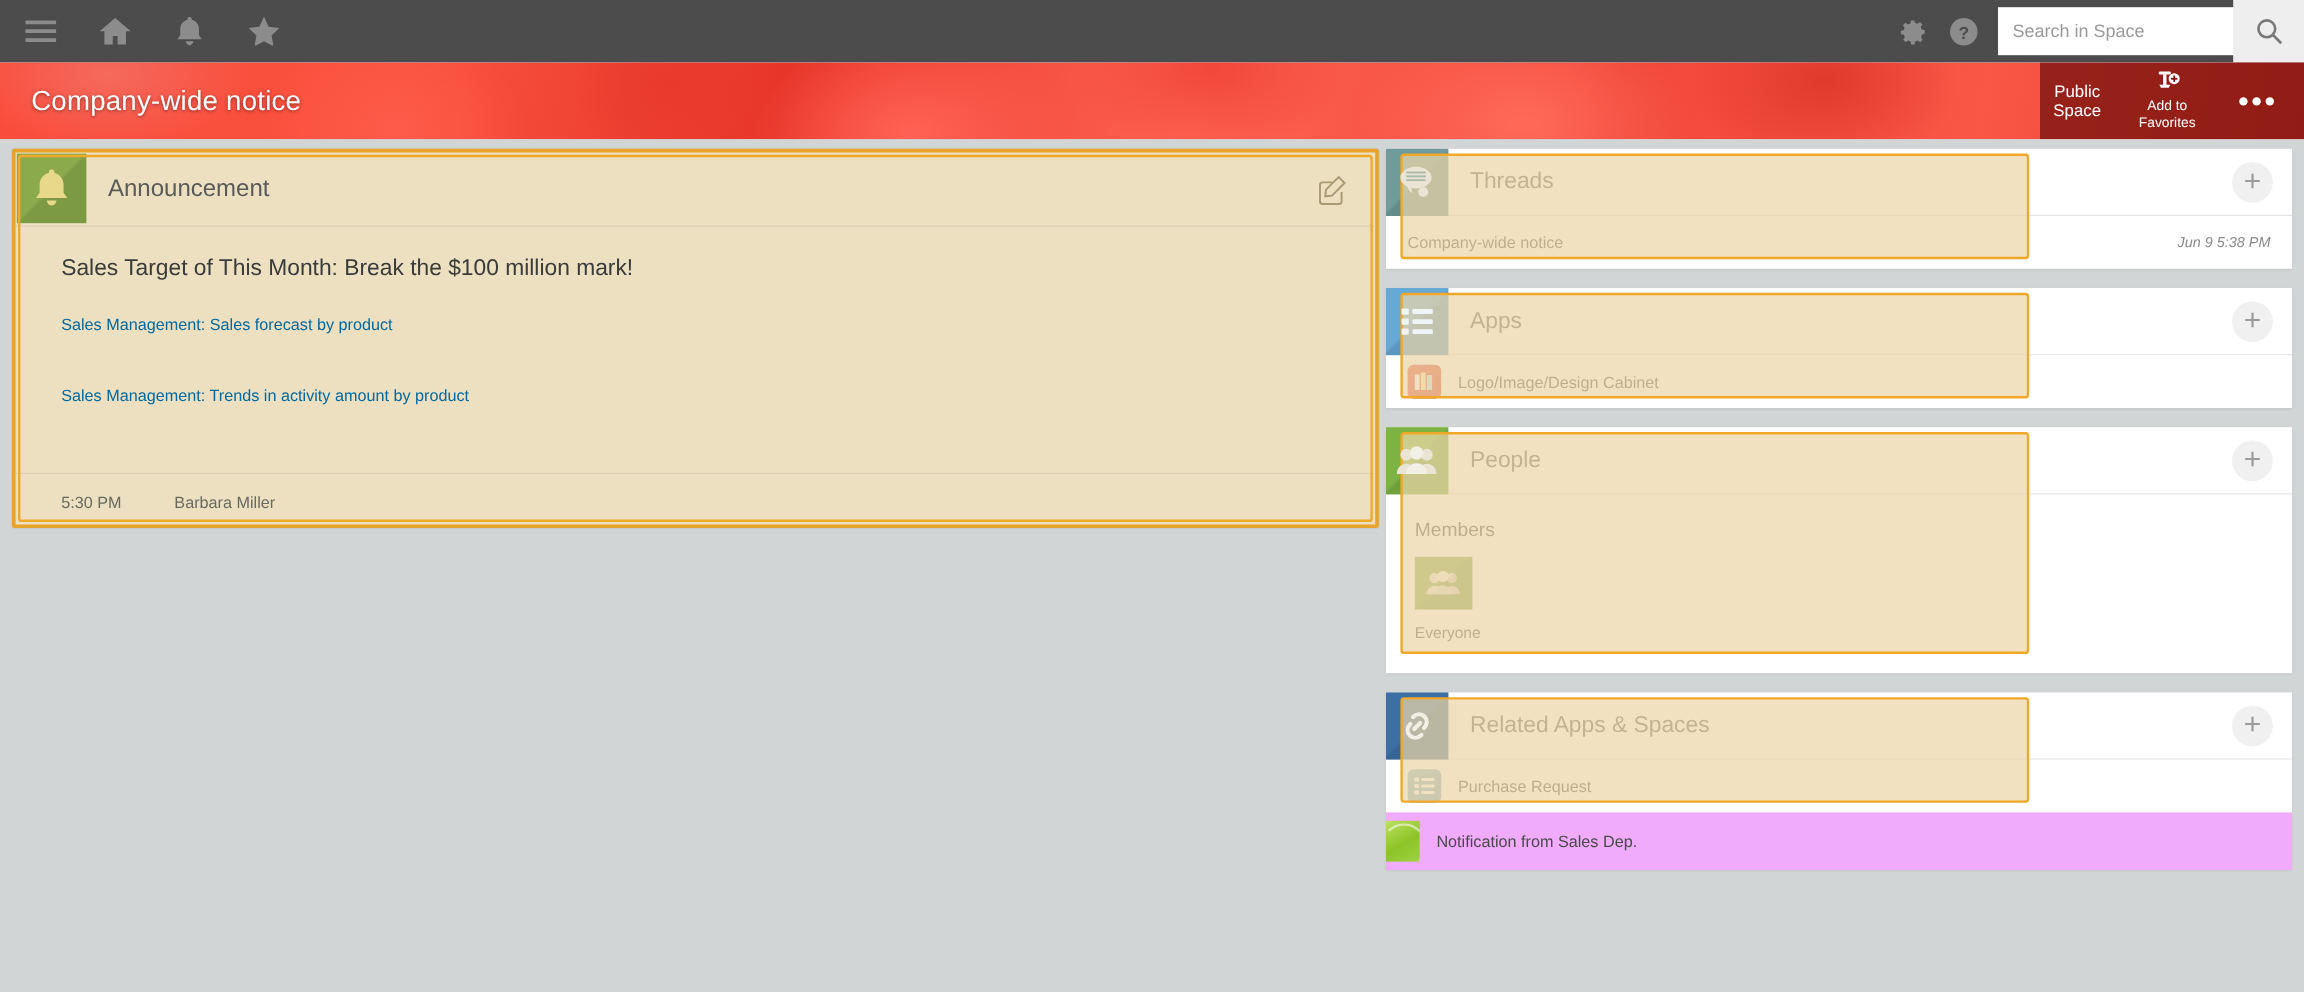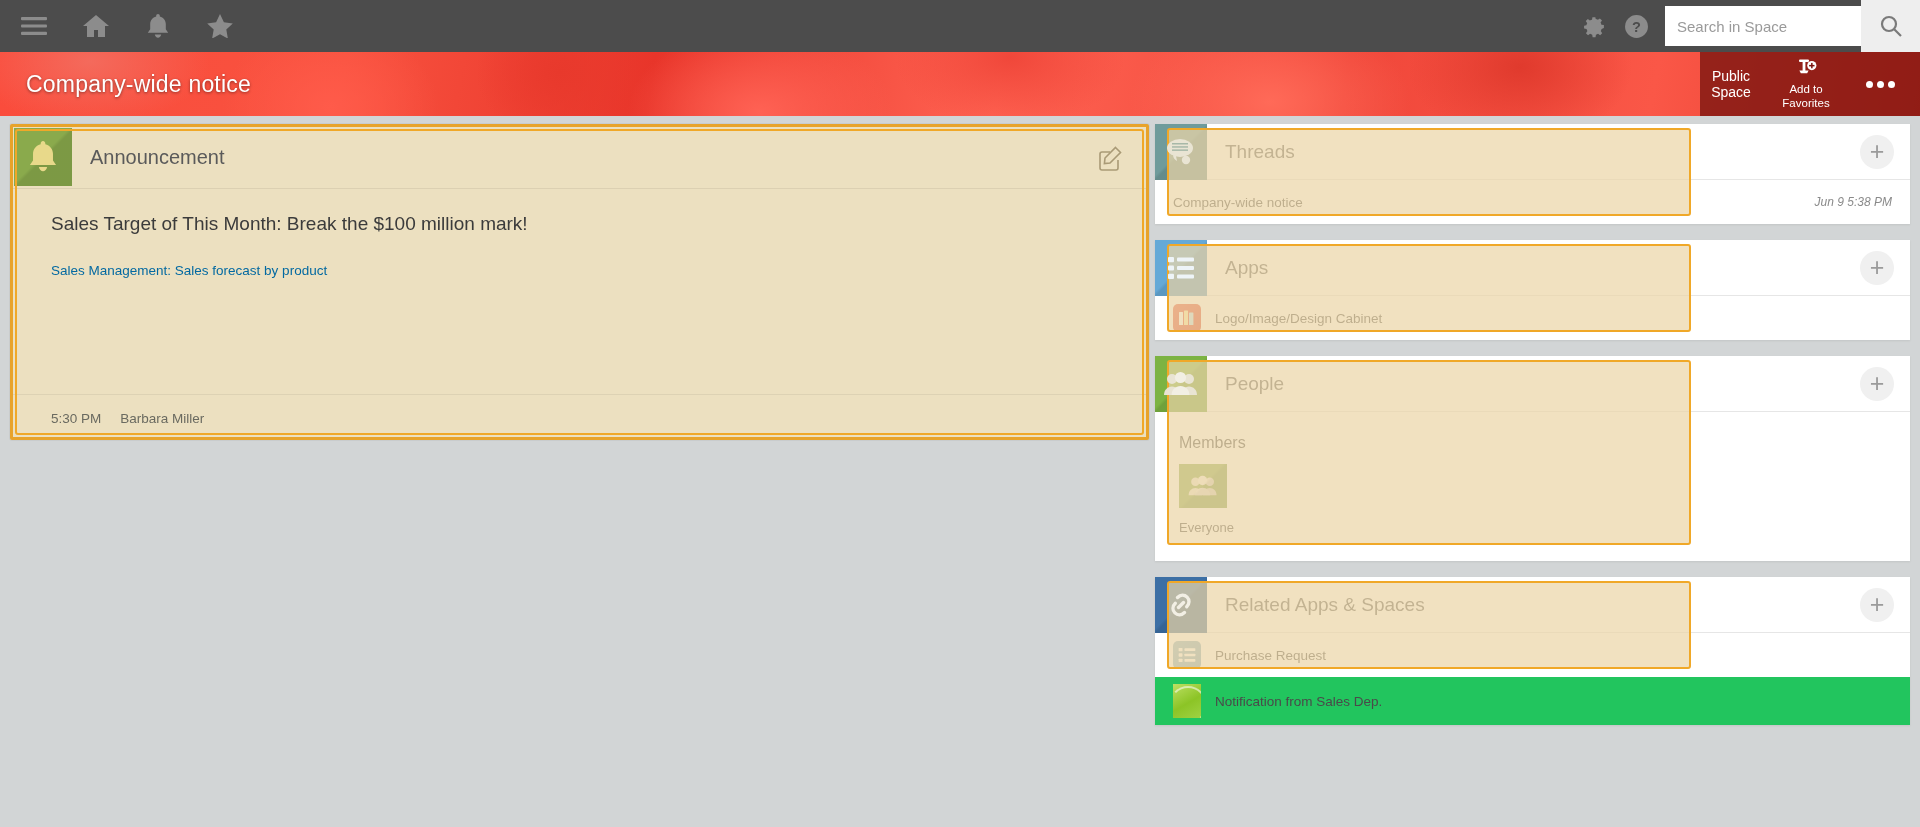--- a/index.html
+++ b/index.html
@@ -111,21 +111,21 @@
   }
   .edit-btn svg { stroke: #a99a76; fill: none; stroke-width: 1.6; }
   .announce-body { padding: 24px 0 0 0; position: relative; height: 253px; }
   .ann-h1 { font-size: 19px; color: #3b3b3b; padding: 0 32px 0 38px; }
   .ann-link { font-size: 13.5px; color: #0369a1; padding: 0 32px 0 38px; }
   .ann-link.l1 { margin-top: 28px; }
   .ann-link.l2 { margin-top: 44px; }
   .announce-foot {
     position: absolute; left: 0; right: 0; bottom: 0; height: 48px;
     border-top: 1px solid #ddd2b4; display: flex; align-items: center;
-    padding-left: 38px; gap: 19px; font-size: 13.5px; color: #6a6a60;
+    padding-left: 38px; gap: 44px; font-size: 13.5px; color: #6a6a60;
   }
 
   
   .rcol { position: absolute; left: 1155px; top: 8px; width: 755px; }
   .portlet {
     background: #fff; margin-bottom: 16px; position: relative;
     box-shadow: 0 1px 2px rgba(0,0,0,.08);
   }
   .portlet-head { height: 56px; display: flex; align-items: center; position: relative; border-bottom: 1px solid #e6e6e6; }
   .portlet-head .ico-tile { width: 52px; height: 56px; margin: 0; }
@@ -152,21 +152,21 @@
   
   .hl { position: absolute; border: 2.5px solid #f0a828; background: rgba(236,214,168,.72); border-radius: 3px; pointer-events: none; }
 
   
   .people-body { padding: 22px 0 26px 24px; }
   .people-label { font-size: 16px; color: #4a4a4a; margin-bottom: 12px; }
   .member-tile { width: 48px; height: 44px; position: relative; overflow: hidden; background: #8aaa4c; display: flex; align-items: center; justify-content: center; }
   .member-tile::after { content:""; position:absolute; inset:0; background: linear-gradient(135deg, rgba(0,0,0,0) 48%, rgba(0,0,0,.10) 52%); }
   .member-name { font-size: 13px; color: #4a4a4a; margin-top: 12px; }
 
-  .notif-row { background: #22c55e; display: flex; align-items: center; min-height: 48px; padding-left: 18px; font-size: 13.5px; color: #4a4a4a; cursor: pointer; }
+  .notif-row { background: #f0abfc; display: flex; align-items: center; min-height: 48px; font-size: 13.5px; color: #4a4a4a; cursor: pointer; }
   .leaf-ico { width: 28px; height: 34px; margin-right: 14px; background: linear-gradient(150deg,#bde063,#8cc426 55%,#9fd243); position: relative; overflow: hidden; flex:0 0 auto;}
   .leaf-ico::after { content:""; position:absolute; left:-4px; top:2px; width:34px; height:34px; border-radius:50%; border:2px solid rgba(255,255,255,.55); border-left-color:transparent; border-bottom-color:transparent;}
 </style>
 </head>
 <body>
 
 <div class="topbar">
   <div class="nav-icons">
     <div class="nav-ico">
       <svg width="26" height="20" viewBox="0 0 26 20">
@@ -262,20 +262,21 @@
       <div class="edit-btn">
         <svg width="26" height="26" viewBox="0 0 26 26">
             <path d="M20 15v8a2 2 0 01-2 2H4a2 2 0 01-2-2V9a2 2 0 012-2h8"></path>
             <path d="M17.5 2.5l5 5L12 18l-5.6.6L7 13z"></path>
           </svg>
       </div>
     </div>
     <div class="announce-body">
       <div class="ann-h1">Sales Target of This Month: Break the $100 million mark!</div>
       <div class="ann-link l1">Sales Management: Sales forecast by product</div>
+      <div class="ann-link l2">Sales Management: Trends in activity amount by product</div>
       <div class="announce-foot">
         <span>5:30 PM</span>
         <span>Barbara Miller</span>
       </div>
     </div>
 
     <div class="hl" style="left:2px;top:2px;right:2px;bottom:2px;background:rgba(236,214,168,.0);"></div>
   </div>
 
   <div class="rcol">

